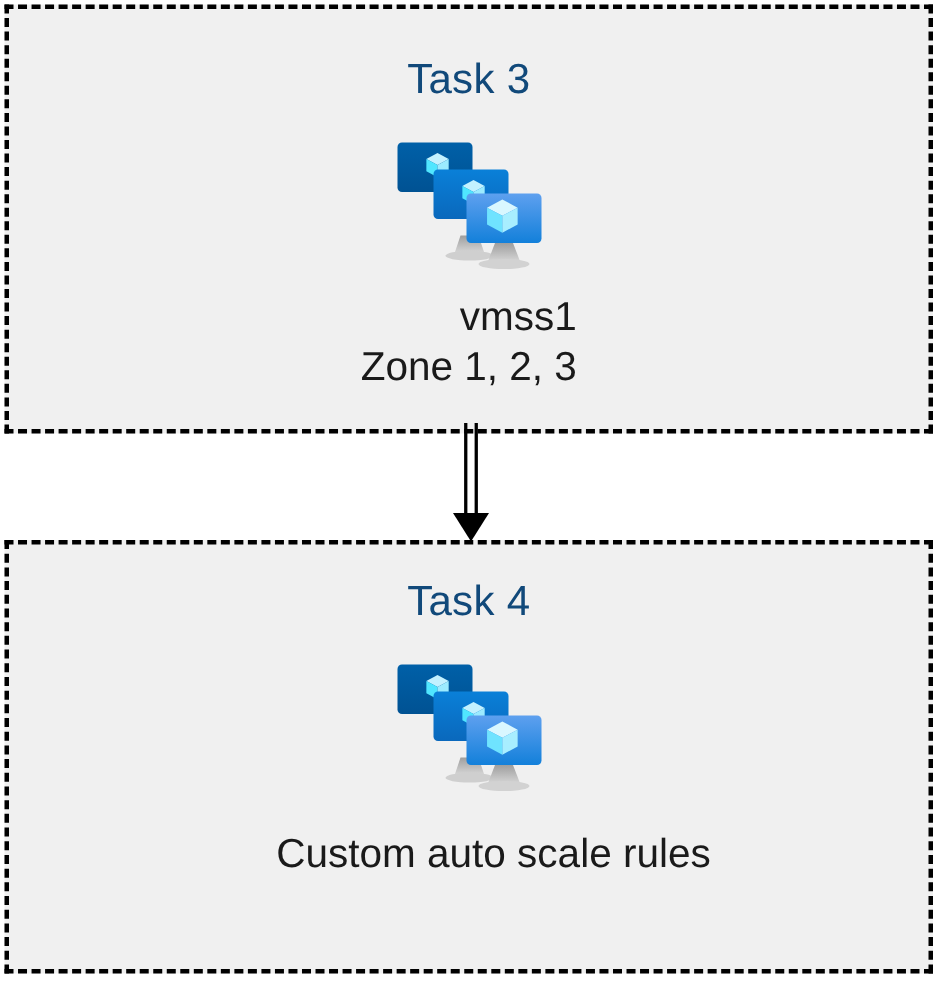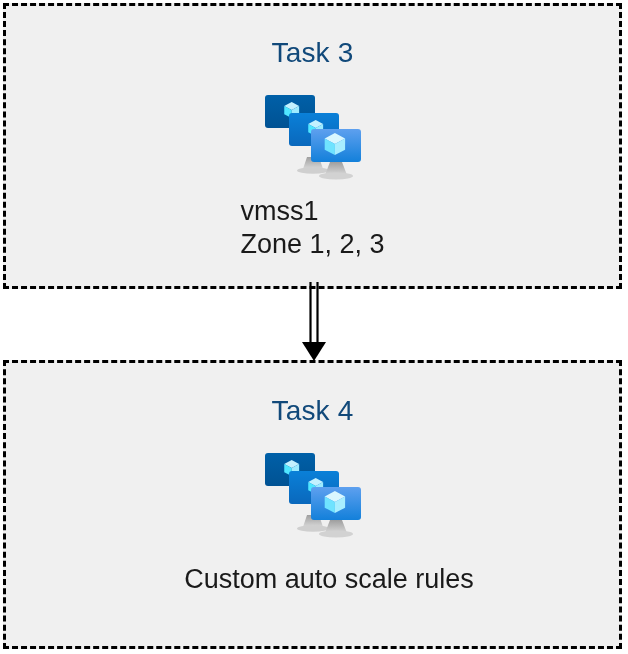--- a/index.html
+++ b/index.html
@@ -48,27 +48,27 @@
   .task-title {
     color: #11497a;
     font-size: 28px;
     line-height: 1;
     font-weight: 400;
     letter-spacing: 0.2px;
     text-align: center;
     white-space: nowrap;
   }
   #box-task3 .task-title { margin-top: 33px; }
-  #box-task4 .task-title { margin-top: 34px; }
+  #box-task4 .task-title { margin-top: 24px; }
 
   .node-caption {
     color: #1a1a1a;
     font-size: 27px;
     line-height: 33px;
-    text-align: left;
+    text-align: right;
     white-space: pre-line;
     font-weight: 400;
   }
   #box-task3 .node-caption { margin-top: 14px; }
   #box-task4 .node-caption { margin-top: 24px; margin-left: 33px; }
 
   
   .vmss-icon {
     width: 104px;
     height: 92px;

